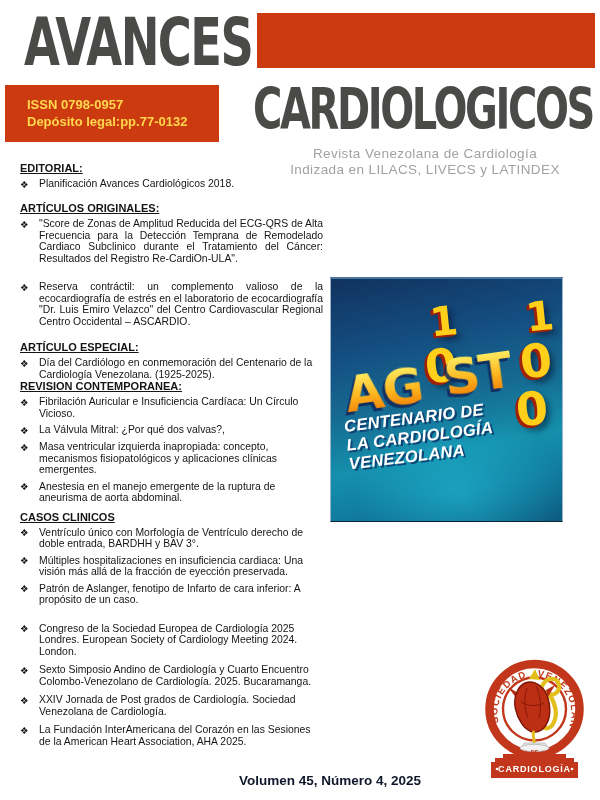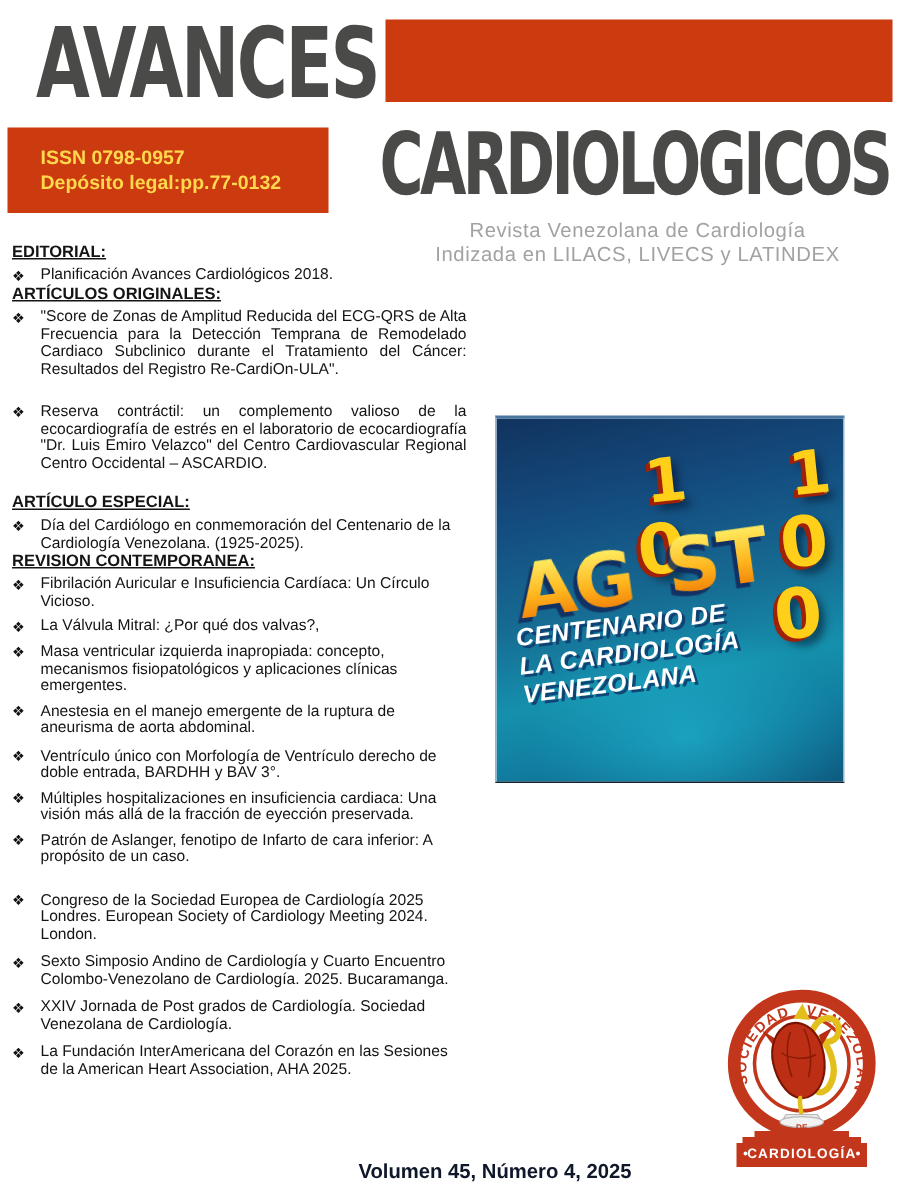--- a/index.html
+++ b/index.html
@@ -36,28 +36,28 @@
     transform:scale(0.80,1.15);transform-origin:left top;
     white-space:nowrap;line-height:1;
   }
   #subtitle{
     left:245px;top:146px;width:360px;text-align:center;
     color:#a2a2a2;font-size:13.5px;line-height:15.5px;letter-spacing:0.4px;
   }
 
   
   #toc{
-    left:8px;top:162px;width:303px;
+    left:20px;top:162px;width:303px;
     color:#141414;font-size:10.4px;line-height:11.5px;
   }
   .sec-heading{
     font-weight:bold;font-size:11px;line-height:13px;
     text-decoration:underline;margin:0 0 3px 0;
   }
-  #sec1{}#sec2{margin-top:14px}#sec3{margin-top:0}
+  #sec1{margin-top:12px}#sec2{margin-top:14px}#sec3{margin-top:0}
   #sec4{margin-top:7px}#sec5{margin-top:17px}
   .item{display:flex;}
   .sec .item + .item{margin-top:5px}
   #sec1 .item + .item{margin-top:17px}
   #sec5 .item + .item{margin-top:7px}
   .bullet{flex:none;width:19px;font-size:9.5px;padding-top:0.5px;color:#111;}
   .item-text{flex:1;}
   #sec1 .item-text{text-align:justify;}
 
   
@@ -167,20 +167,21 @@
       <span class="bullet">❖</span>
       <span class="item-text">Masa ventricular izquierda inapropiada: concepto, mecanismos fisiopatológicos y aplicaciones clínicas emergentes.</span>
     </div>
     <div class="item">
       <span class="bullet">❖</span>
       <span class="item-text">Anestesia en el manejo emergente de la ruptura de aneurisma de aorta abdominal.</span>
     </div>
   </div>
 
   <div class="sec" id="sec4">
+    <div class="sec-heading">CASOS CLINICOS</div>
     <div class="item">
       <span class="bullet">❖</span>
       <span class="item-text">Ventrículo único con Morfología de Ventrículo derecho de doble entrada, BARDHH y BAV 3°.</span>
     </div>
     <div class="item">
       <span class="bullet">❖</span>
       <span class="item-text">Múltiples hospitalizaciones en insuficiencia cardiaca: Una visión más allá de la fracción de eyección preservada.</span>
     </div>
     <div class="item">
       <span class="bullet">❖</span>

